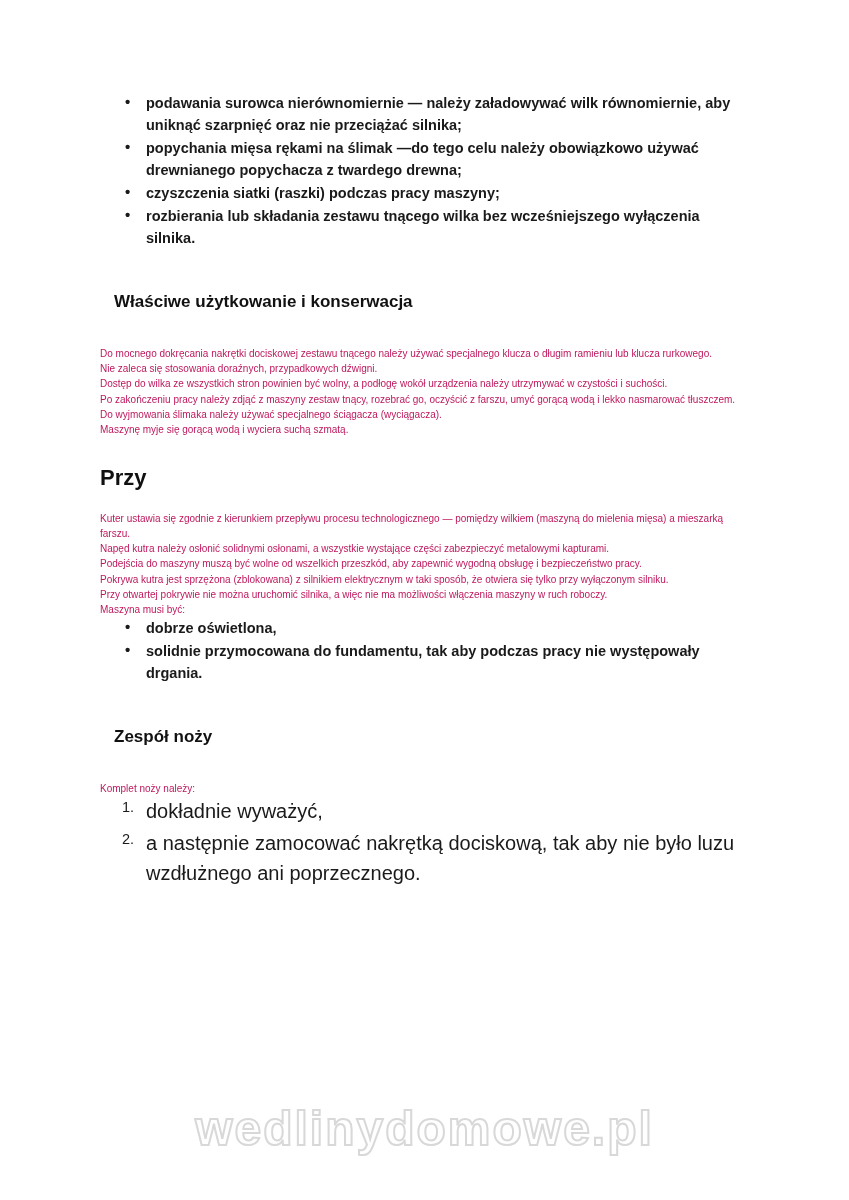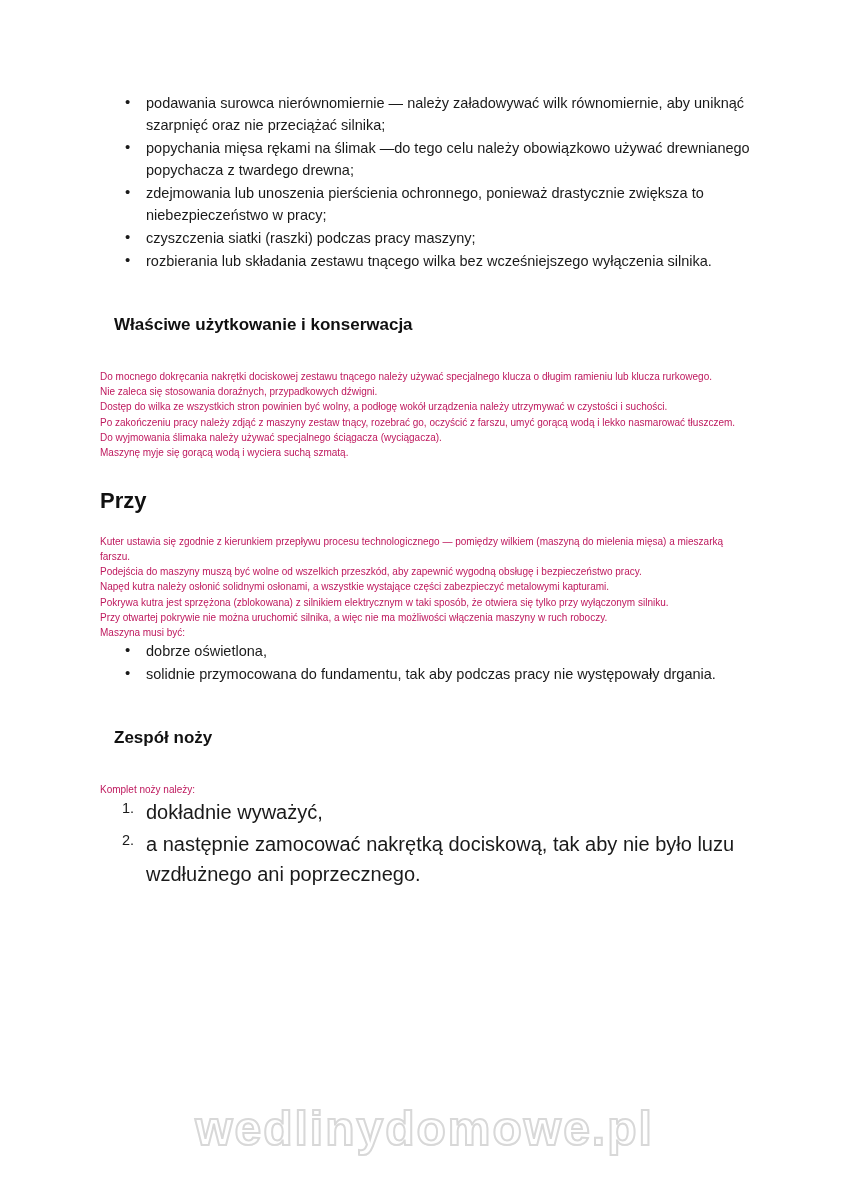--- a/index.html
+++ b/index.html
@@ -23,20 +23,21 @@
   .content {
     position: absolute;
     left: 100px;
     top: 92px;
     width: 650px;
   }
   ul.bullets {
     margin: 0;
     padding: 0 0 0 46px;
     list-style: none;
+    font-weight: bold;
   }
   ul.bullets > li {
     position: relative;
     font-size: 14.5px;
     line-height: 1.52;
     margin: 0 0 1px 0;
     padding-left: 0;
   }
   ul.bullets > li::before {
     content: "\2022";
@@ -110,21 +111,20 @@
 </style>
 </head>
 <body>
 
 <div class="page">
   <div class="content">
 
     <ul class="bullets">
       <li>podawania surowca nierównomiernie — należy załadowywać wilk równomiernie, aby uniknąć szarpnięć oraz nie przeciążać silnika;</li>
       <li>popychania mięsa rękami na ślimak —do tego celu należy obowiązkowo używać drewnianego popychacza z twardego drewna;</li>
-      <li>zdejmowania lub unoszenia pierścienia ochronnego, ponieważ drastycznie zwiększa to niebezpieczeństwo w pracy;</li>
       <li>czyszczenia siatki (raszki) podczas pracy maszyny;</li>
       <li>rozbierania lub składania zestawu tnącego wilka bez wcześniejszego wyłączenia silnika.</li>
     </ul>
 
     <div class="block-gap-lg"></div>
 
     <h2 class="section-heading">Właściwe użytkowanie i konserwacja</h2>
 
     <div class="block-gap-md"></div>
 
@@ -135,22 +135,22 @@
     <p class="para">Do wyjmowania ślimaka należy używać specjalnego ściągacza (wyciągacza).</p>
     <p class="para">Maszynę myje się gorącą wodą i wyciera suchą szmatą.</p>
 
     <div class="block-gap-lg"></div>
 
     <h1 class="chapter-heading">Przy</h1>
 
     <div class="block-gap-md"></div>
 
     <p class="para">Kuter ustawia się zgodnie z kierunkiem przepływu procesu technologicznego — pomiędzy wilkiem (maszyną do mielenia mięsa) a mieszarką farszu.</p>
+    <p class="para">Napęd kutra należy osłonić solidnymi osłonami, a wszystkie wystające części zabezpieczyć metalowymi kapturami.</p>
     <p class="para">Podejścia do maszyny muszą być wolne od wszelkich przeszkód, aby zapewnić wygodną obsługę i bezpieczeństwo pracy.</p>
-    <p class="para">Napęd kutra należy osłonić solidnymi osłonami, a wszystkie wystające części zabezpieczyć metalowymi kapturami.</p>
     <p class="para">Pokrywa kutra jest sprzężona (zblokowana) z silnikiem elektrycznym w taki sposób, że otwiera się tylko przy wyłączonym silniku.</p>
     <p class="para">Przy otwartej pokrywie nie można uruchomić silnika, a więc nie ma możliwości włączenia maszyny w ruch roboczy.</p>
     <p class="para">Maszyna musi być:</p>
 
     <ul class="bullets">
       <li>dobrze oświetlona,</li>
       <li>solidnie przymocowana do fundamentu, tak aby podczas pracy nie występowały drgania.</li>
     </ul>
 
     <div class="block-gap-lg"></div>

